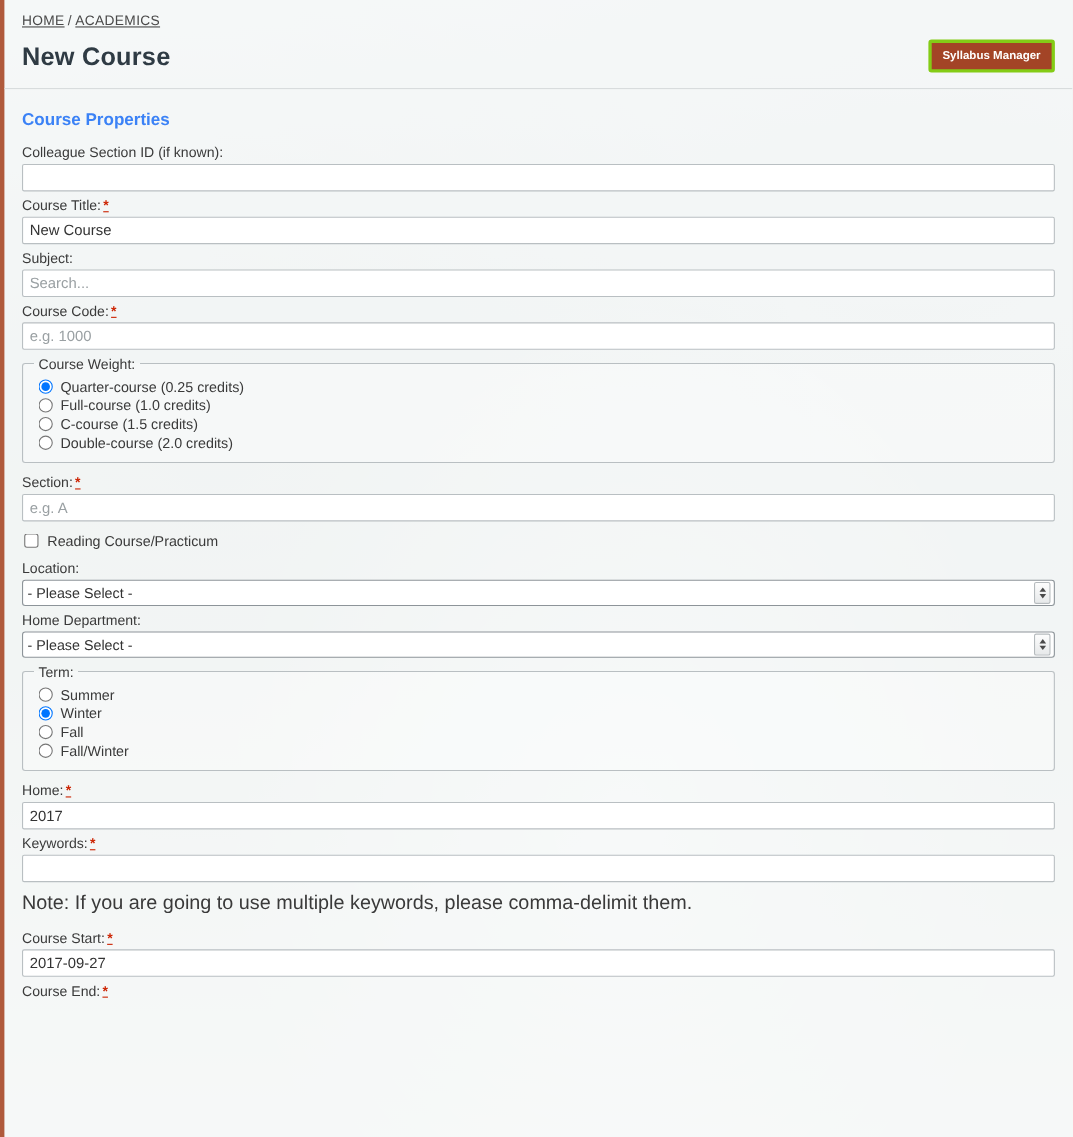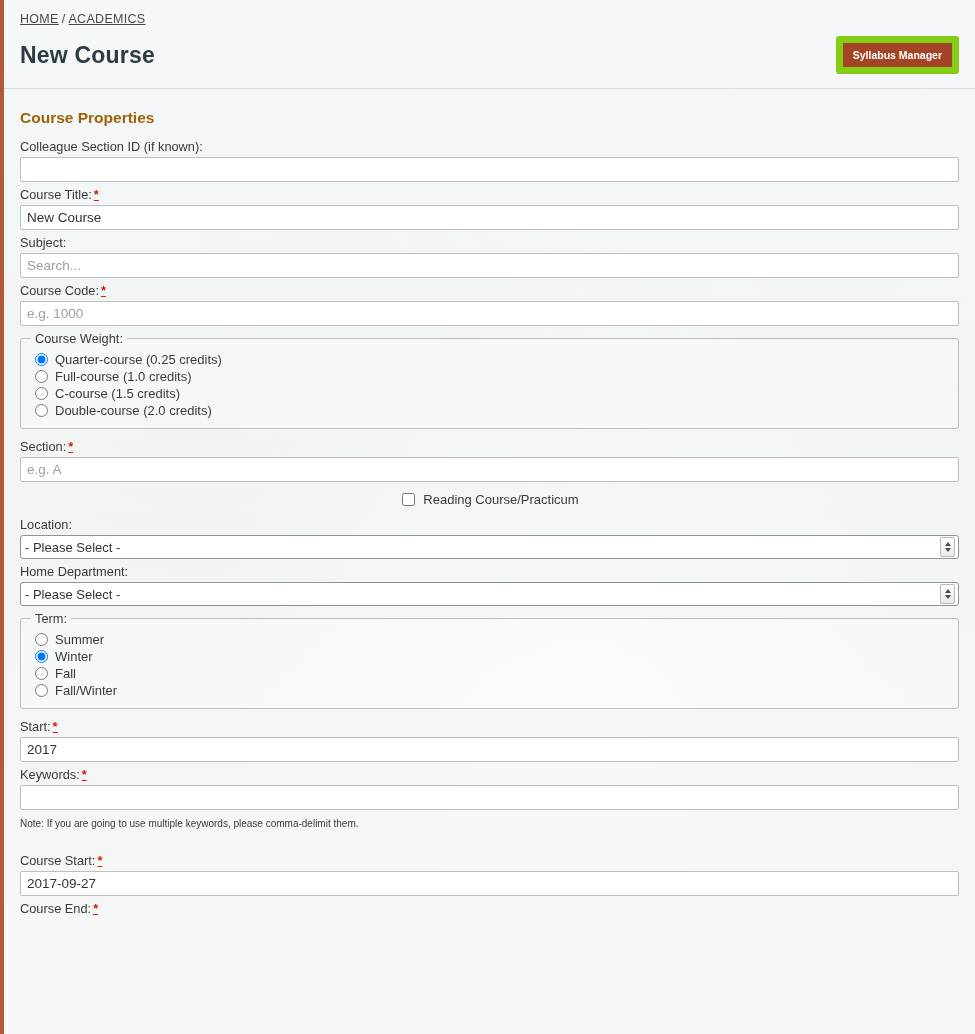--- a/index.html
+++ b/index.html
@@ -75,34 +75,34 @@
     font-weight: bold;
     color: #2f3b44;
     letter-spacing: 0.2px;
   }
   .syllabus-btn {
     background: #a34426;
     color: #ffffff;
     font-size: 10.5px;
     font-weight: bold;
     padding: 6px 10px;
-    border: 7px solid #84cc16;
+    border: 3px solid #84cc16;
     border-radius: 3px;
     cursor: pointer;
     white-space: nowrap;
   }
 
   .form-area {
     padding: 14px 16px 0 16px;
   }
 
   .section-heading {
     font-size: 15.5px;
     font-weight: bold;
-    color: #a16207;
+    color: #3b82f6;
     margin: 6px 0 12px 0;
   }
 
   .field {
     margin-bottom: 5px;
   }
   .field-label {
     font-size: 12.8px;
     color: #3a3a3a;
     margin-bottom: 3px;
@@ -153,21 +153,20 @@
   .radio-row input[type="radio"] {
     margin: 0 7px 0 4px;
   }
 
   .check-row {
     display: flex;
     align-items: center;
     margin: 10px 0 10px 0;
     font-size: 13px;
     color: #3a3a3a;
-    justify-content: center;
   }
   .check-row input[type="checkbox"] {
     margin: 0 8px 0 2px;
   }
 
   select.sel {
     width: 100%;
     box-sizing: border-box;
     height: 24px;
     font-size: 13px;
@@ -201,23 +200,23 @@
   }
   .stepper .up, .stepper .down {
     width: 0; height: 0;
     border-left: 3.5px solid transparent;
     border-right: 3.5px solid transparent;
   }
   .stepper .up { border-bottom: 4px solid #4a4a4a; margin-bottom: 2px; }
   .stepper .down { border-top: 4px solid #4a4a4a; }
 
   .note {
-    font-size: 10px;
-    color: #3a3a3a;
-    margin: 8px 0 24px 0;
+    font-size: 18px;
+    color: #3a3a3a;
+    margin: 8px 0 14px 0;
   }
 </style>
 </head>
 <body>
 
 <div class="page-bg"></div>
 
 <div class="content-panel">
 
   <div class="breadcrumb">
@@ -323,21 +322,21 @@
         <input type="radio" name="term" style="">
         <span>Fall</span>
       </label>
       <label class="radio-row">
         <input type="radio" name="term" style="">
         <span>Fall/Winter</span>
       </label>
     </fieldset>
 
     <div class="field">
-      <label class="field-label"><span>Start:</span><span class="req">*</span></label>
+      <label class="field-label"><span>Home:</span><span class="req">*</span></label>
       <input type="text" class="txt" value="2017" style="">
     </div>
 
     <div class="field">
       <label class="field-label"><span>Keywords:</span><span class="req">*</span></label>
       <input type="text" class="txt" value="" style="">
     </div>
 
     <div class="note">Note: If you are going to use multiple keywords, please comma-delimit them.</div>
 

